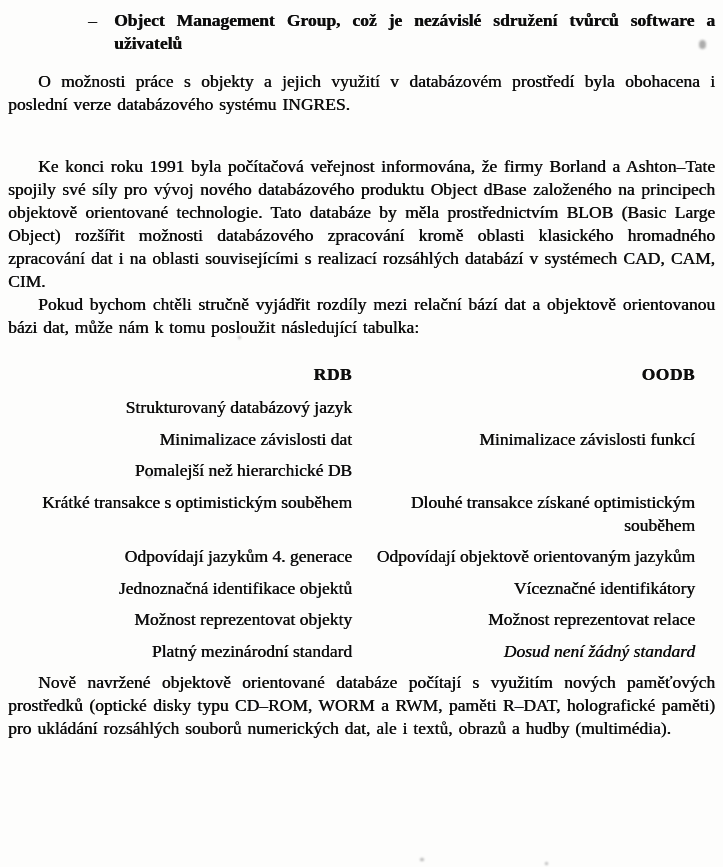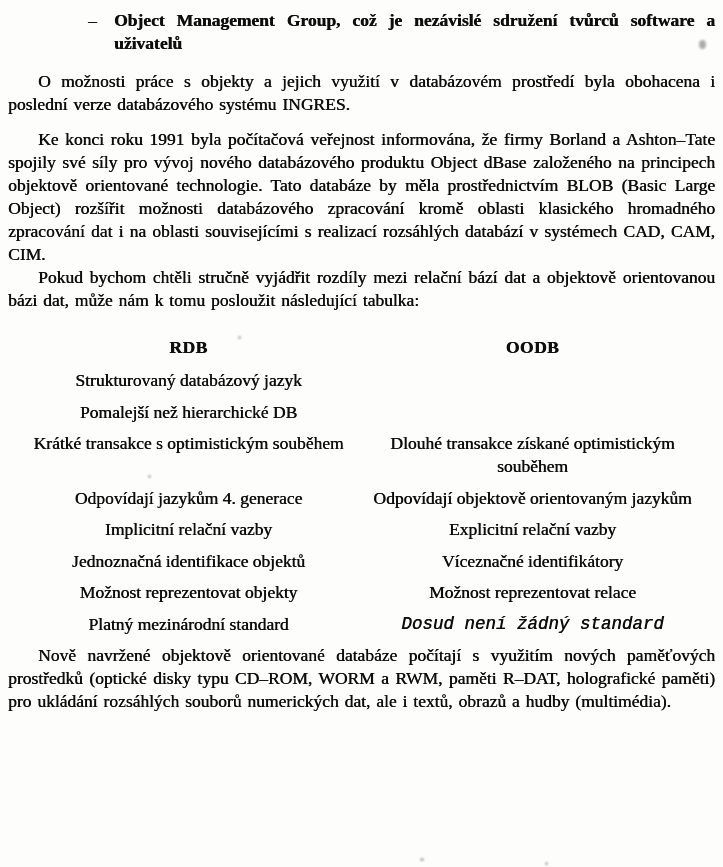--- a/index.html
+++ b/index.html
@@ -38,21 +38,21 @@
   .bullet .dash {
     width: 26px;
     flex: 0 0 26px;
   }
   .bullet .bullet-text {
     text-align: justify;
     word-spacing: 1.5px;
     font-weight: bold;
   }
 
-  .mb-ingres   { margin-bottom: 12px; }
+  .mb-ingres   { margin-bottom: 39px; }
   .mb-altair   { margin-bottom: 20px; }
   .mb-borland  { }
   .mb-intro    { margin-bottom: 24px; }
   .mb-table    { margin-bottom: 17px; }
 
   sub.o2 {
     font-size: 12px;
     line-height: 0;
     vertical-align: -3px;
   }
@@ -62,28 +62,28 @@
     margin-left: 17px;
     margin-right: 2px;
   }
   .cmp-row {
     display: grid;
     grid-template-columns: 345px 1fr;
     margin-bottom: 8.5px;
   }
   .cmp-row .cell {
     padding-right: 18px;
-    text-align: center;
+    text-align: right;
   }
   .cmp-head .cell {
     font-weight: bold;
     letter-spacing: 0.5px;
   }
   .cmp-head { margin-bottom: 10px; }
-  .cell.italic { font-style: italic; font-family: Liberation Mono, monospace; }
+  .cell.italic { font-style: italic; }
 
   
   .speck {
     position: absolute;
     background: #6a6a6a;
     border-radius: 50%;
     opacity: 0.55;
   }
   .speck-1 { left: 699px; top: 40px;  width: 7px; height: 9px; filter: blur(1.2px); }
   .speck-2 { left: 420px; top: 858px; width: 4px; height: 3px; filter: blur(0.8px); }
@@ -110,33 +110,33 @@
 
   <div class="cmp-table">
     <div class="cmp-row cmp-head">
       <div class="cell">RDB</div>
       <div class="cell">OODB</div>
     </div>
     <div class="cmp-row">
       <div class="cell">Strukturovaný databázový jazyk</div>
     </div>
     <div class="cmp-row">
+      <div class="cell">Minimalizace závislosti dat</div>
+      <div class="cell">Minimalizace závislosti funkcí</div>
+    </div>
+    <div class="cmp-row">
       <div class="cell">Pomalejší než hierarchické DB</div>
     </div>
     <div class="cmp-row">
       <div class="cell">Krátké transakce s optimistickým souběhem</div>
       <div class="cell">Dlouhé transakce získané optimistickým souběhem</div>
     </div>
     <div class="cmp-row">
       <div class="cell">Odpovídají jazykům 4. generace</div>
       <div class="cell">Odpovídají objektově orientovaným jazykům</div>
-    </div>
-    <div class="cmp-row">
-      <div class="cell">Implicitní relační vazby</div>
-      <div class="cell">Explicitní relační vazby</div>
     </div>
     <div class="cmp-row">
       <div class="cell">Jednoznačná identifikace objektů</div>
       <div class="cell">Víceznačné identifikátory</div>
     </div>
     <div class="cmp-row">
       <div class="cell">Možnost reprezentovat objekty</div>
       <div class="cell">Možnost reprezentovat relace</div>
     </div>
     <div class="cmp-row">

